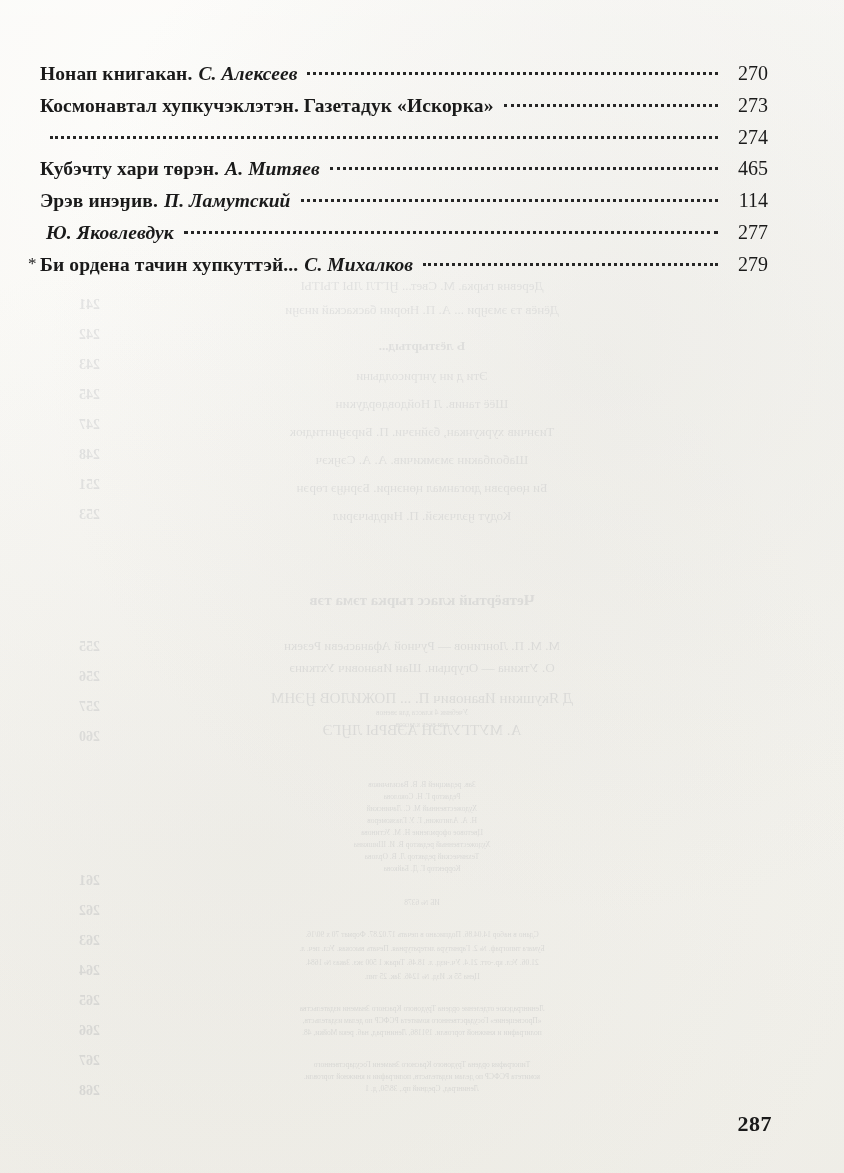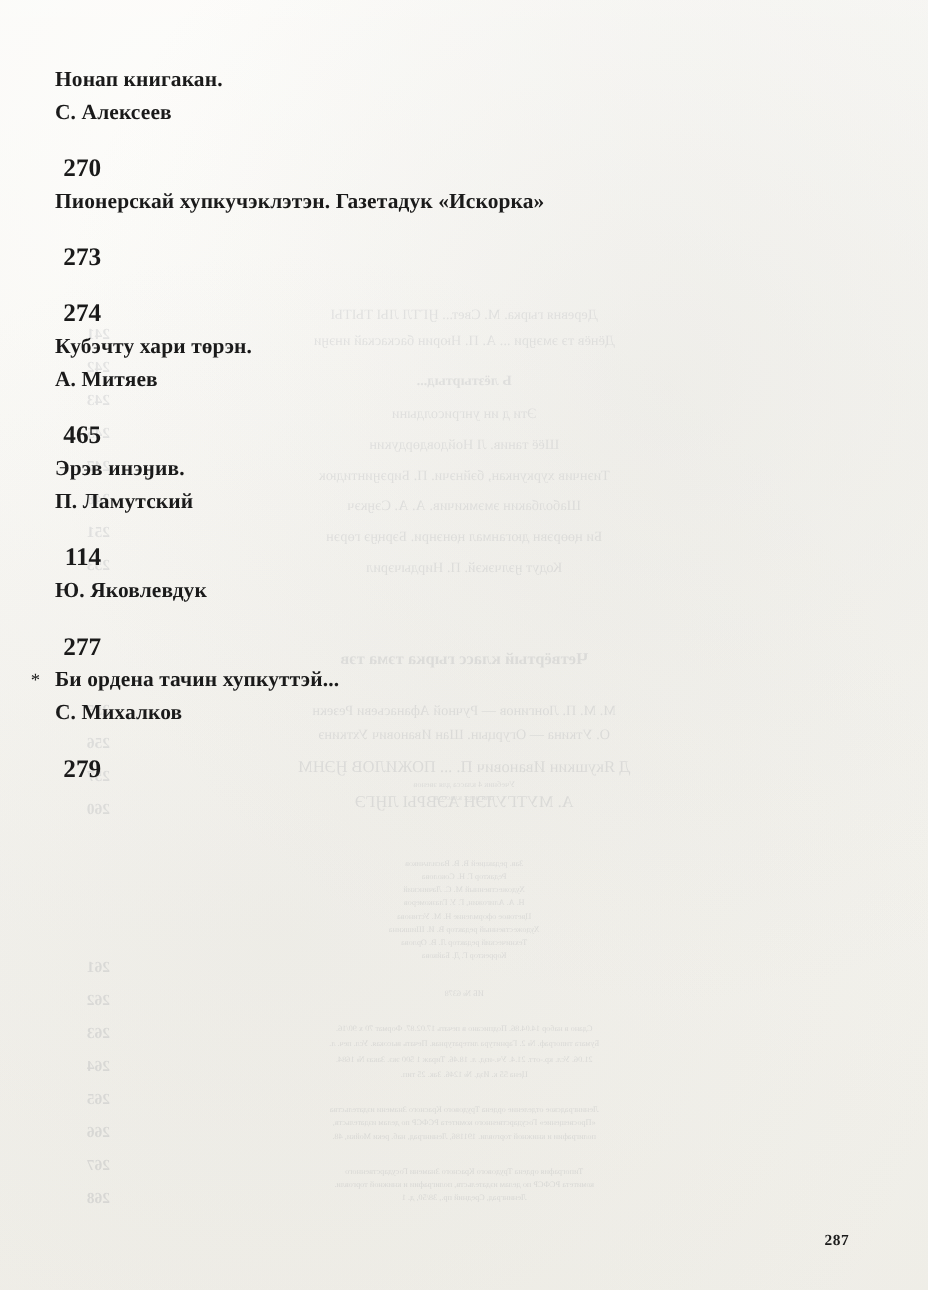--- a/index.html
+++ b/index.html
@@ -38,37 +38,37 @@
     left: 40px;
     width: 728px;
   }
   .toc-row {
     display: flex;
     align-items: baseline;
     font-size: 19.5px;
     line-height: 30px;
     margin-bottom: 1px;
     white-space: nowrap;
-    flex-direction: column;
   }
   .star {
     position: absolute;
     left: -12px;
     font-size: 17px;
     line-height: 30px;
     font-family: "Liberation Serif", serif;
   }
   .toc-row.starred {
     position: relative;
   }
   .entry-title {
     font-weight: bold;
     letter-spacing: 0.1px;
   }
   .entry-author {
+    font-style: italic;
     font-weight: bold;
     margin-left: 6px;
     letter-spacing: 0.1px;
     text-align: center;
   }
   .leader {
     flex: 1 1 auto;
     margin: 0 8px 0 10px;
     overflow: hidden;
     height: 20px;
@@ -76,22 +76,22 @@
   }
   .leader::before {
     content: "";
     position: absolute;
     left: 0;
     right: 0;
     bottom: 5px;
     border-bottom: 3px dotted #262626;
   }
   .page-num {
-    font-weight: bold;
-    font-size: 23px;
+    font-weight: normal;
+    font-size: 20px;
     min-width: 42px;
     text-align: right;
   }
 
   
   .bleed {
     position: absolute;
     inset: 0;
     transform: scaleX(-1);
     opacity: 0.26;
@@ -116,21 +116,21 @@
     font-size: 14px;
     font-weight: bold;
     line-height: 30px;
   }
 
   
   .folio {
     position: absolute;
     right: 72px;
     bottom: 36px;
-    font-size: 14px;
+    font-size: 22px;
     font-weight: bold;
     letter-spacing: 0.5px;
   }
 </style>
 </head>
 <body>
 
 <div class="page">
 
   <div class="bleed">
@@ -214,21 +214,21 @@
   <div class="toc">
 
     <div class="toc-row">
       <span class="entry-title">Нонап книгакан.</span>
       <span class="entry-author">С. Алексеев</span>
       <span class="leader"></span>
       <span class="page-num">270</span>
     </div>
 
     <div class="toc-row">
-      <span class="entry-title">Пионерскай хупкучэклэтэн. Газетадук «Искорка»</span>
+      <span class="entry-title">Космонавтал хупкучэклэтэн. Газетадук «Искорка»</span>
       <span class="leader"></span>
       <span class="page-num">273</span>
     </div>
 
     <div class="toc-row">
       <span class="leader"></span>
       <span class="page-num">274</span>
     </div>
 
     <div class="toc-row">

